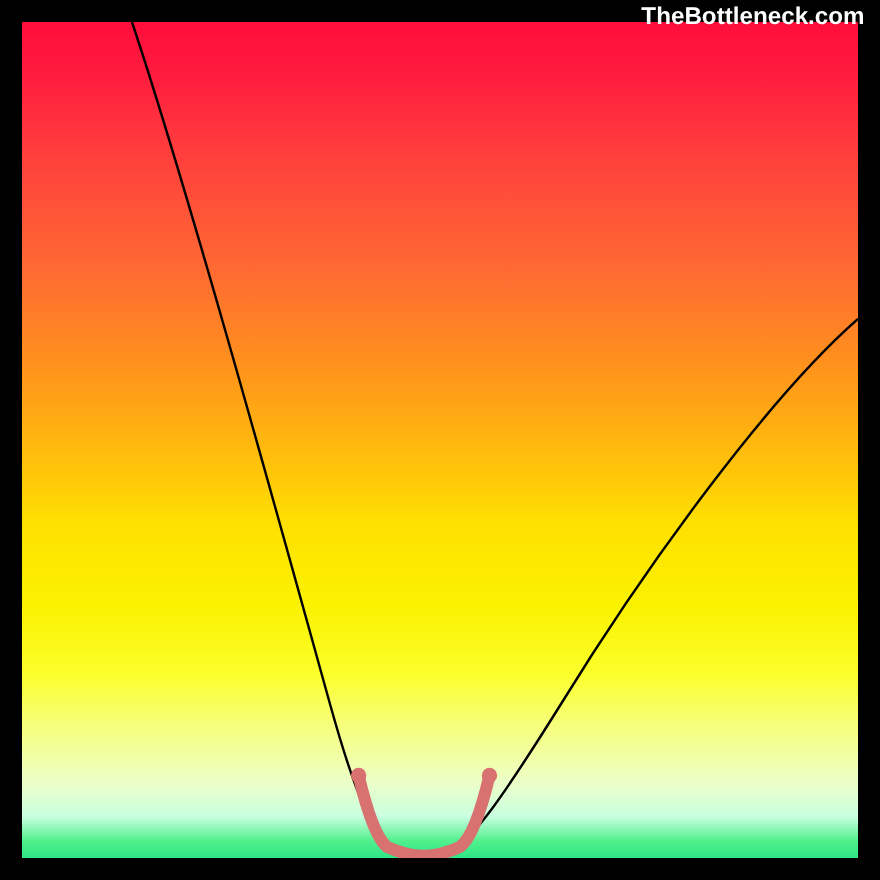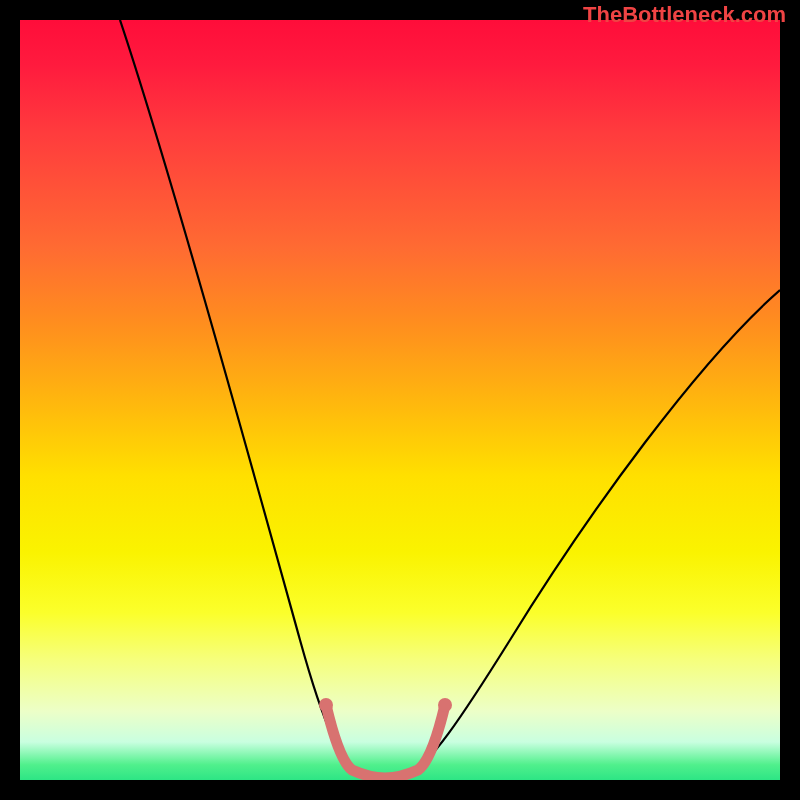--- a/index.html
+++ b/index.html
@@ -42,21 +42,21 @@
       #2de585 100%
     );
   }
   .watermark {
     position: absolute;
     top: 2px;
     right: 14px;
     font-family: Arial, Helvetica, sans-serif;
     font-size: 22px;
     font-weight: 600;
-    color: #ef4444;
+    color: #ffffff;
     letter-spacing: 0px;
   }
   svg.curves {
     position: absolute;
     top: 0;
     left: 0;
   }
 </style>
 </head>
 <body>

